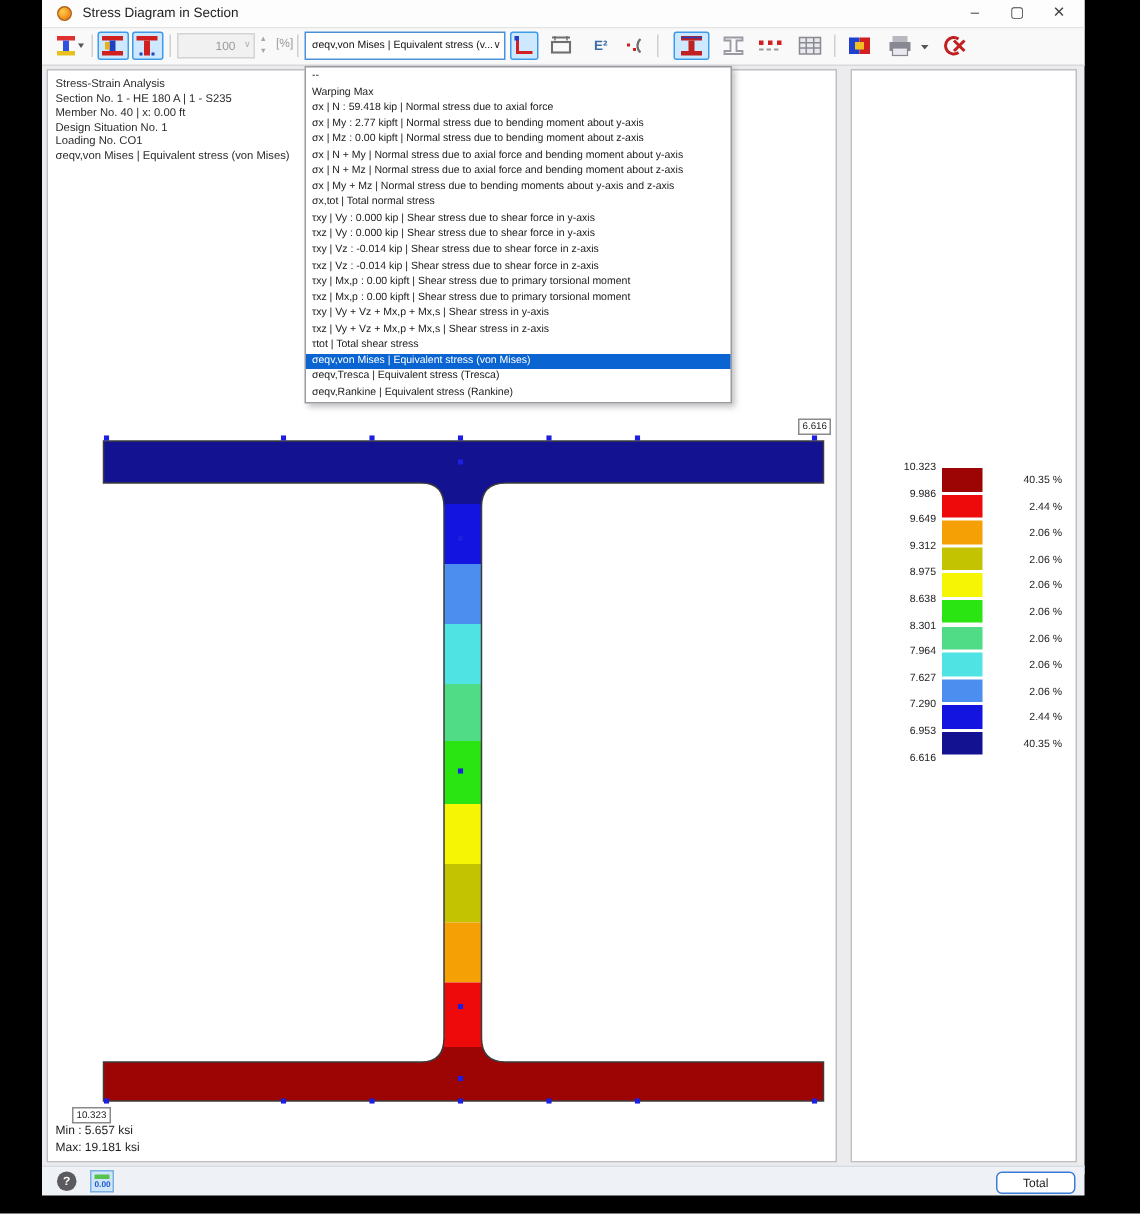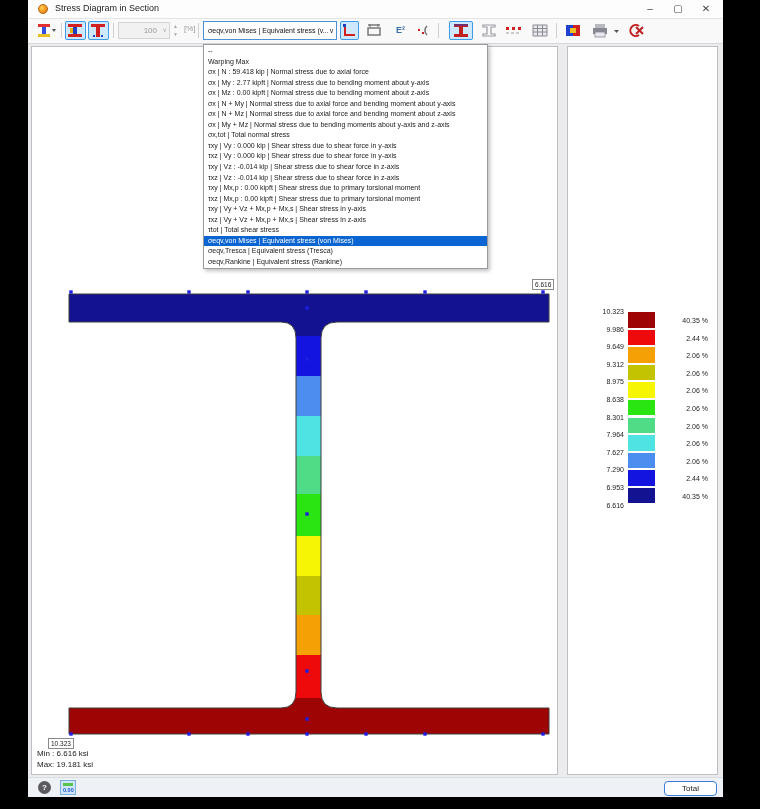--- a/index.html
+++ b/index.html
@@ -184,20 +184,29 @@
     </div>
     <div class="tbtn" style="left:596px;width:24px;">
       <svg width="20" height="15">
         <path d="M13 3 A5.5 5.5 0 1 0 13 12" stroke="#c02020" stroke-width="2" fill="none"></path>
         <path d="M10 4 L17 11 M17 4 L10 11" stroke="#c02020" stroke-width="2"></path>
       </svg>
     </div>
   </div>
 
   <div class="canvas-panel">
+    <div class="info-block">
+
+    <div>Stress-Strain Analysis</div>
+        <div>Section No. 1 - HE 180 A | 1 - S235</div>
+        <div>Member No. 40 | x: 0.00 ft</div>
+        <div>Design Situation No. 1</div>
+        <div>Loading No. CO1</div>
+        <div>σeqv,von Mises | Equivalent stress (von Mises)</div>
+      </div>
 
     <svg class="beam-svg" width="525" height="727" viewBox="0 0 525 727">
       <defs>
         <clipPath id="beamclip">
           <path d="M37 247 L517 247 L517 275 L305 275 Q289 275 289 291 L289 645 Q289 661 305 661 L517 661 L517 687 L37 687 L37 661 L249 661 Q264 661 264 645 L264 291 Q264 275 249 275 L37 275 Z"></path>
         </clipPath>
       </defs>
       <g id="beam-bands" clip-path="url(#beamclip)">
           <rect x="30" width="495" y="246" height="43" fill="#131391"></rect>
           <rect x="30" width="495" y="289" height="40" fill="#1414e0"></rect>
@@ -231,21 +240,21 @@
           <rect x="273.3" y="310.3" width="3.4" height="3.4" fill="#1e1ee0"></rect>
           <rect x="273.3" y="465.3" width="3.4" height="3.4" fill="#1e1ee0"></rect>
           <rect x="273.3" y="622.3" width="3.4" height="3.4" fill="#1e1ee0"></rect>
           <rect x="273.3" y="670.3" width="3.4" height="3.4" fill="#1e1ee0"></rect>
         </g>
     </svg>
 
     <div class="val-tag tag-min">6.616</div>
     <div class="val-tag tag-max">10.323</div>
     <div class="minmax">
-      <div>Min :  6.616 ksi</div>
+      <div>Min :  5.657 ksi</div>
       <div>Max: 19.181 ksi</div>
     </div>
   </div>
 
   <div class="legend-panel">
     <div class="lg-col lg-values" id="lg-values">
         <div>10.323</div>
         <div>9.986</div>
         <div>9.649</div>
         <div>9.312</div>

